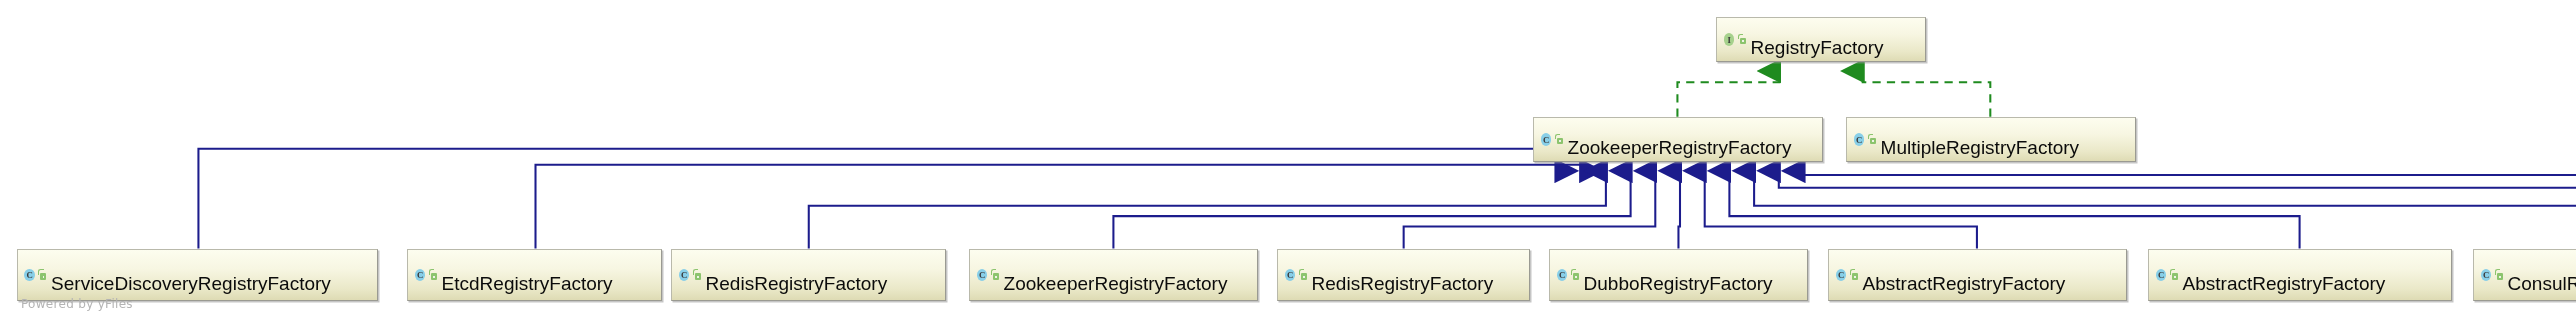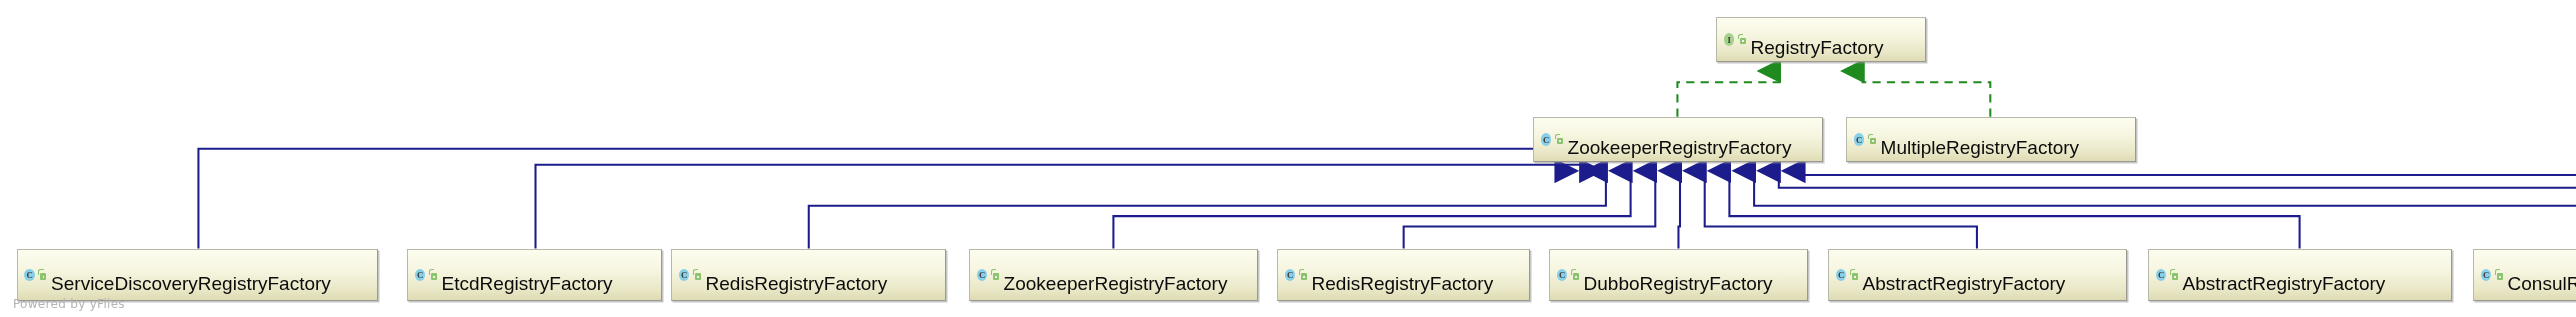--- a/index.html
+++ b/index.html
@@ -121,21 +121,21 @@
     font-size: 19px;
     color: #0b0b0b;
     white-space: nowrap;
     line-height: 1;
     margin-top: 16px;
   }
 
   
   #yfiles-credit {
     position: absolute;
-    left: 13px;
+    left: 21px;
     top: 297px;
     color: #b4b4b4;
     font-size: 12px;
     font-family: "DejaVu Sans", sans-serif;
     letter-spacing: 0.3px;
     z-index: 6;
     white-space: nowrap;
   }
 </style>
 </head>

